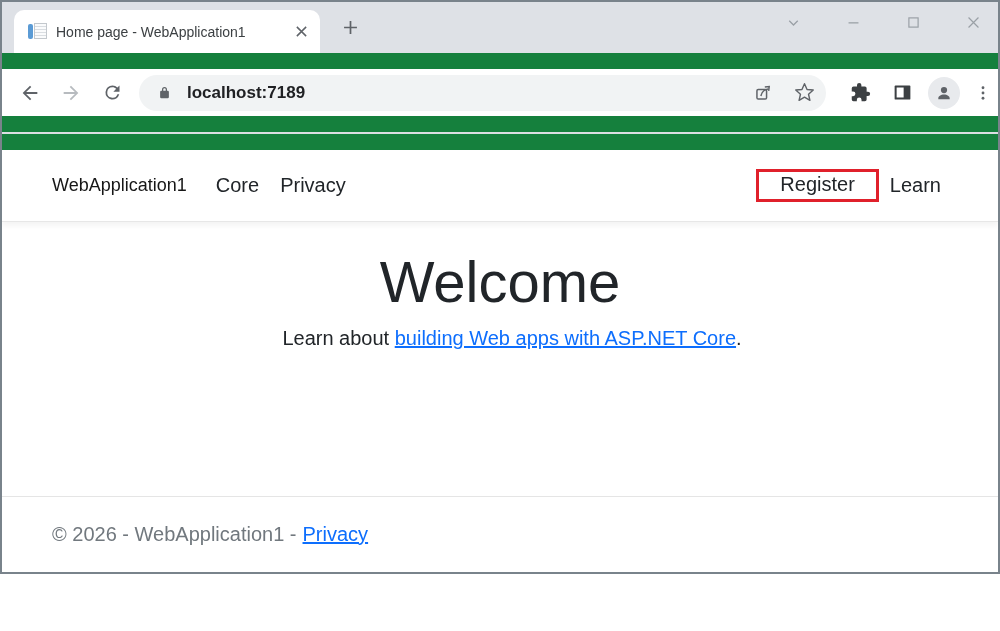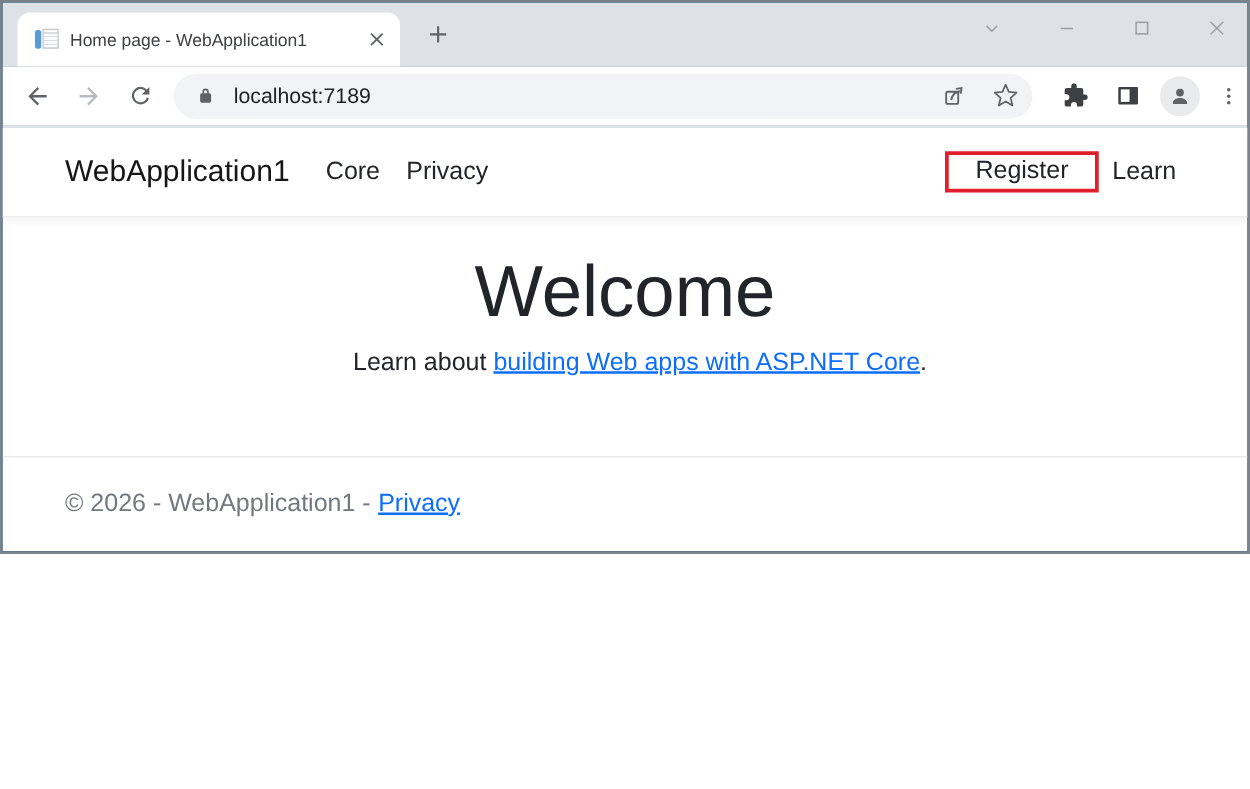--- a/index.html
+++ b/index.html
@@ -1,20 +1,20 @@
 <!DOCTYPE html>
 <html style="--link_blue: #0d6efd; --annotation_red: #e0202b; --tabstrip_bg: #dee1e6; --omnibox_bg: #f1f3f4;"><head>
 <meta charset="utf-8">
 <style>
   html,body{margin:0;padding:0;background:#fff;}
   .screen{
-    box-sizing:border-box;width:1000px;height:443px;
-    border:2px solid #79838b;background:#0c4a6e;
+    box-sizing:border-box;width:1000px;height:574px;
+    border:2px solid #79838b;background:#15803d;
     font-family:"Liberation Sans",sans-serif;
-    display:flex;flex-direction:column;overflow:hidden;
+    display:flex;flex-direction:column;overflow:hidden;gap:16px;
   }
   
   .tabstrip{height:51px;background:var(--tabstrip_bg,#dee1e6);position:relative;flex:none;}
   .tab{
     position:absolute;left:12px;top:8px;width:306px;height:43px;background:#fff;
     border-radius:10px 10px 0 0;display:flex;align-items:center;
     padding:0 8px 0 14px;box-sizing:border-box;
   }
   .favicon{position:relative;width:18px;height:17px;flex:none;}
   .fav-bar{position:absolute;left:0;top:1px;width:5px;height:15px;background:#5b9bd5;border-radius:2px;}
@@ -23,39 +23,39 @@
     border:1px solid #c3c8cd;
     background-image:repeating-linear-gradient(#fafbfc 0 2px,#d9dde1 2px 3px);
   }
   .tab-title{font-size:14px;color:#3c4043;white-space:nowrap;overflow:hidden;flex:1;margin-left:10px;}
   .icon-btn{display:flex;align-items:center;justify-content:center;flex:none;}
   .tab-close{width:22px;height:22px;border-radius:50%;}
   .newtab{position:absolute;left:334px;top:11px;width:28px;height:28px;display:flex;align-items:center;justify-content:center;}
   .win-controls{position:absolute;right:13px;top:6px;display:flex;align-items:center;gap:36px;height:28px;}
   .win-controls .icon-btn{width:24px;height:24px;}
   
-  .toolbar{height:47px;background:#fff;display:flex;align-items:center;padding:0 2px 0 14px;flex:none;}
+  .toolbar{height:47px;background:#fff;display:flex;align-items:center;padding:0 2px 0 14px;flex:none;font-weight:bold;}
   .nav-btn{width:28px;height:28px;margin-right:13px;display:flex;align-items:center;justify-content:center;flex:none;}
   .omnibox{
     flex:1;height:36px;background:var(--omnibox_bg,#f1f3f4);border-radius:18px;
     display:flex;align-items:center;padding:0 9px 0 15px;box-sizing:border-box;margin-right:5px;
   }
   .url-text{font-size:17px;color:#202124;margin-left:13px;flex:1;white-space:nowrap;}
   .pill-icon{width:26px;height:26px;display:flex;align-items:center;justify-content:center;margin-left:15px;flex:none;}
   .tb-icon{width:26px;height:26px;display:flex;align-items:center;justify-content:center;margin-left:16px;flex:none;}
   .avatar{width:32px;height:32px;border-radius:50%;background:#e8eaed;display:flex;align-items:center;justify-content:center;margin-left:13px;flex:none;}
   .browser-sep{height:2px;background:#dcdfe3;flex:none;}
   
   .site{flex:1;display:flex;flex-direction:column;background:#fff;min-height:0;}
   .navbar{
     height:72px;flex:none;background:#fff;display:flex;align-items:center;
     padding:0 57px 0 50px;box-sizing:border-box;border-bottom:1px solid #e7e7e7;
     box-shadow:0 4px 5px rgba(0,0,0,.045);position:relative;z-index:2;
   }
-  .brand{font-size:24px;color:#161616;text-decoration:none;margin-right:29px;white-space:nowrap;}
+  .brand{font-size:18px;color:#161616;text-decoration:none;margin-right:29px;white-space:nowrap;}
   .nav-link{font-size:20px;color:#212529;text-decoration:none;margin-right:21px;white-space:nowrap;}
   .nav-spacer{flex:1;}
   .register-box{border:3px solid var(--annotation_red,#e0202b);padding:1px 21px 3px;margin-right:11px;}
   .auth-link{font-size:20px;color:#212529;text-decoration:none;white-space:nowrap;}
   .main{flex:1;text-align:center;padding-top:13px;min-height:0;}
   .welcome{font-size:58px;font-weight:200;color:#212529;margin:13px 0 12px;font-family:"Liberation Sans",sans-serif;text-align:center;}
   .intro{font-size:20px;color:#212529;margin:0;padding-left:24px;}
   .intro a{color:var(--link_blue,#0d6efd);text-decoration:underline;}
   .footer{
     height:76px;flex:none;border-top:1px solid #e5e5e5;display:flex;align-items:center;

